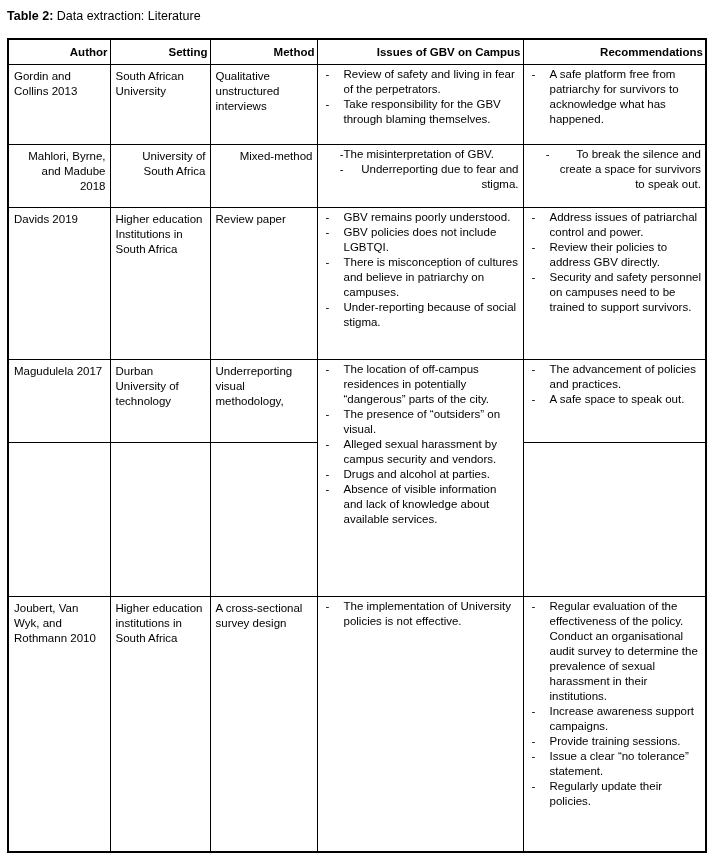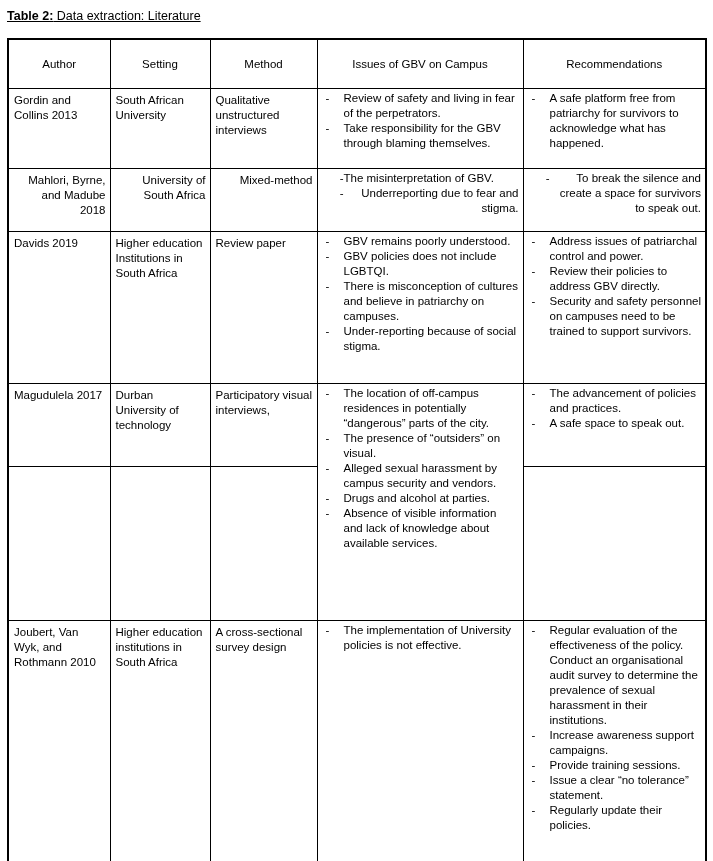--- a/index.html
+++ b/index.html
@@ -14,43 +14,42 @@
     height: 861px;
     box-sizing: border-box;
     padding: 6px 7px 0 7px;
     background: #ffffff;
   }
   .caption {
     font-size: 12.5px;
     line-height: 16px;
     margin: 2px 0 14px 0;
     color: #000000;
-    text-decoration: underline;
   }
   .caption .bold { font-weight: bold; }
   table.lit-table {
     border-collapse: collapse;
     table-layout: fixed;
     width: 698px;
     border: 2px solid #000000;
   }
   table.lit-table td, table.lit-table th {
     border: 1px solid #000000;
     vertical-align: top;
     padding: 2px 4px 2px 5px;
     font-size: 11.5px;
     line-height: 15px;
     overflow: hidden;
     word-wrap: break-word;
   }
   table.lit-table th {
-    text-align: center;
-    font-weight: normal;
+    text-align: right;
+    font-weight: bold;
     vertical-align: middle;
-    padding: 14px 2px;
+    padding: 2px 2px;
     height: 20px;
   }
   
   .bullet {
     display: flex;
     align-items: flex-start;
   }
   .bullet::before {
     content: "-";
     flex: 0 0 21px;
@@ -173,21 +172,21 @@
     </tr>
 
     <tr style="height:83px;margin-left:48px;">
       <td>
             <div class="plain-cell">Magudulela 2017</div>
           </td>
       <td>
             <div class="plain-cell">Durban University of technology</div>
           </td>
       <td>
-            <div class="plain-cell">Participatory visual interviews,</div>
+            <div class="plain-cell">Underreporting visual methodology,</div>
           </td>
       <td rowspan="2">
         <div class="bullet">
               <span>The location of off-campus residences in potentially “dangerous” parts of the city.</span>
             </div>
         <div class="bullet">
               <span>The presence of “outsiders” on visual.</span>
             </div>
         <div class="bullet">
               <span>Alleged sexual harassment by campus security and vendors.</span>

